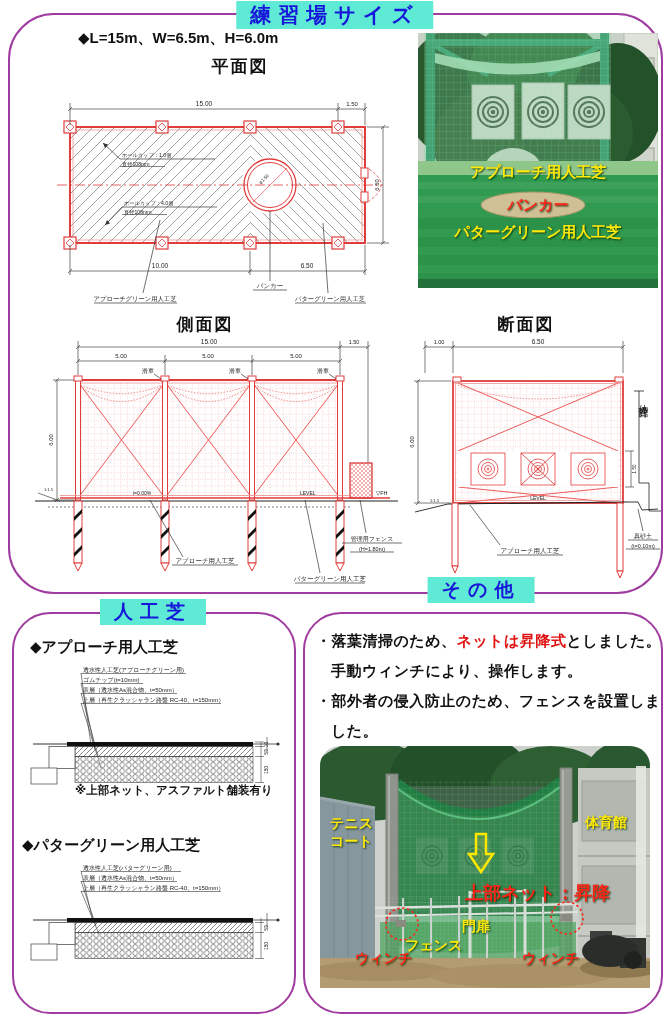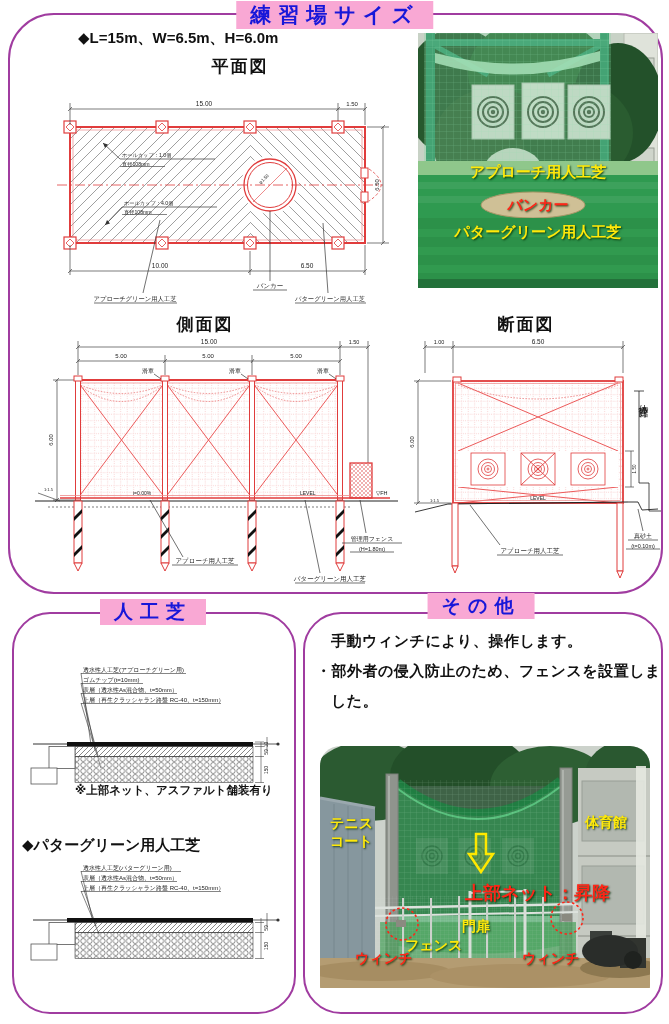--- a/index.html
+++ b/index.html
@@ -1,19 +1,19 @@
 <!DOCTYPE html>
 <html><head>
 <meta charset="utf-8">
 <style>
   html,body{margin:0;padding:0;background:#fff;}
   .page{position:relative;width:669px;height:1024px;background:#fff;overflow:hidden;
         font-family:"Liberation Sans","DejaVu Sans",sans-serif;color:#111;}
   .box{position:absolute;border:2.5px solid #a03ca0;border-radius:46px;background:#fff;}
-  .sec-title{position:absolute;transform:translateX(-50%);background:#f9a8d4;padding:0 14px;
+  .sec-title{position:absolute;transform:translateX(-50%);background:#5eead4;padding:0 14px;
              color:#1717d9;font-weight:bold;letter-spacing:7px;z-index:3;white-space:nowrap;}
   .h-main{font-size:21px;}
   .h-sub{font-size:19px;}
   .blk-head{position:absolute;font-weight:bold;color:#111;white-space:nowrap;}
   .draw-title{position:absolute;font-weight:bold;font-size:17px;color:#111;text-align:right;
               letter-spacing:2px;white-space:nowrap;transform:translateX(-50%);}
   .photo{position:absolute;overflow:hidden;}
   .photo svg{position:absolute;left:0;top:0;}
   .plabel{position:absolute;font-weight:bold;white-space:nowrap;
           text-shadow:1px 1px 2px rgba(0,40,0,.85);}
@@ -449,20 +449,21 @@
       <line x1="226" y1="216" x2="260" y2="216"></line>
     </g>
     <text x="130" y="220" font-size="6.5" text-anchor="middle">アプローチ用人工芝</text>
     <text x="243" y="205" font-size="6" text-anchor="middle">真砂土</text>
     <text x="243" y="214.5" font-size="5.5" text-anchor="middle">(t=0.10m)</text>
   </svg>
   <div class="vtext" style="left:636px;top:396px;">体育館</div>
 
   <div class="box" style="left:12px;top:612px;width:280px;height:398px;border-radius:38px;"></div>
   <div class="sec-title h-sub" style="left:153px;top:599px;">人工芝</div>
+  <div class="blk-head" style="left:30px;top:638px;font-size:15px;">◆アプローチ用人工芝</div>
 
   <svg style="position:absolute;left:15px;top:660px;" width="275" height="125" viewBox="0 0 275 125">
     <defs>
       <pattern id="aH1" width="5" height="5" patternUnits="userSpaceOnUse">
           <path d="M0,5 L5,0" stroke="#555" stroke-width="0.7"></path>
         </pattern>
       <pattern id="gP1" width="6.5" height="6" patternUnits="userSpaceOnUse">
           <circle cx="3.2" cy="3" r="2.5" stroke="#444" stroke-width="0.6" fill="#fff"></circle>
         </pattern>
     </defs>
@@ -541,23 +542,24 @@
       <line x1="240" y1="62.5" x2="249" y2="62.5"></line>
         <line x1="240" y1="72.5" x2="249" y2="72.5"></line>
         <line x1="240" y1="98.5" x2="249" y2="98.5"></line>
       <line x1="246" y1="58" x2="246" y2="98.5"></line>
     </g>
     <text transform="translate(253,68) rotate(-90)" font-size="4.8" text-anchor="middle">50</text>
     <text transform="translate(253,86) rotate(-90)" font-size="4.8" text-anchor="middle">150</text>
   </svg>
 
   <div class="box" style="left:303px;top:612px;width:356px;height:398px;border-radius:38px;"></div>
-  <div class="sec-title h-sub" style="left:481px;top:593px;text-align:center;">その他</div>
+  <div class="sec-title h-sub" style="left:481px;top:577px;text-align:center;">その他</div>
 
   <div class="bullets" style="left:316px;top:626px;">
+    <div><span>・落葉清掃のため、</span><span class="redtext">ネットは昇降式</span><span>としました。</span></div>
     <div class="indent">手動ウィンチにより、操作します。</div>
     <div>・部外者の侵入防止のため、フェンスを設置しま</div>
     <div class="indent">した。</div>
   </div>
 
   <div class="photo" style="left:320px;top:746px;width:330px;height:260px;border-radius:20px;">
     <svg width="330" height="242" viewBox="0 0 330 242">
       <defs>
         <pattern id="netg" width="6" height="6" patternUnits="userSpaceOnUse">
             <path d="M0,0 H6 M0,0 V6" stroke="#bfe9cc" stroke-width="0.5" fill="none"></path>

